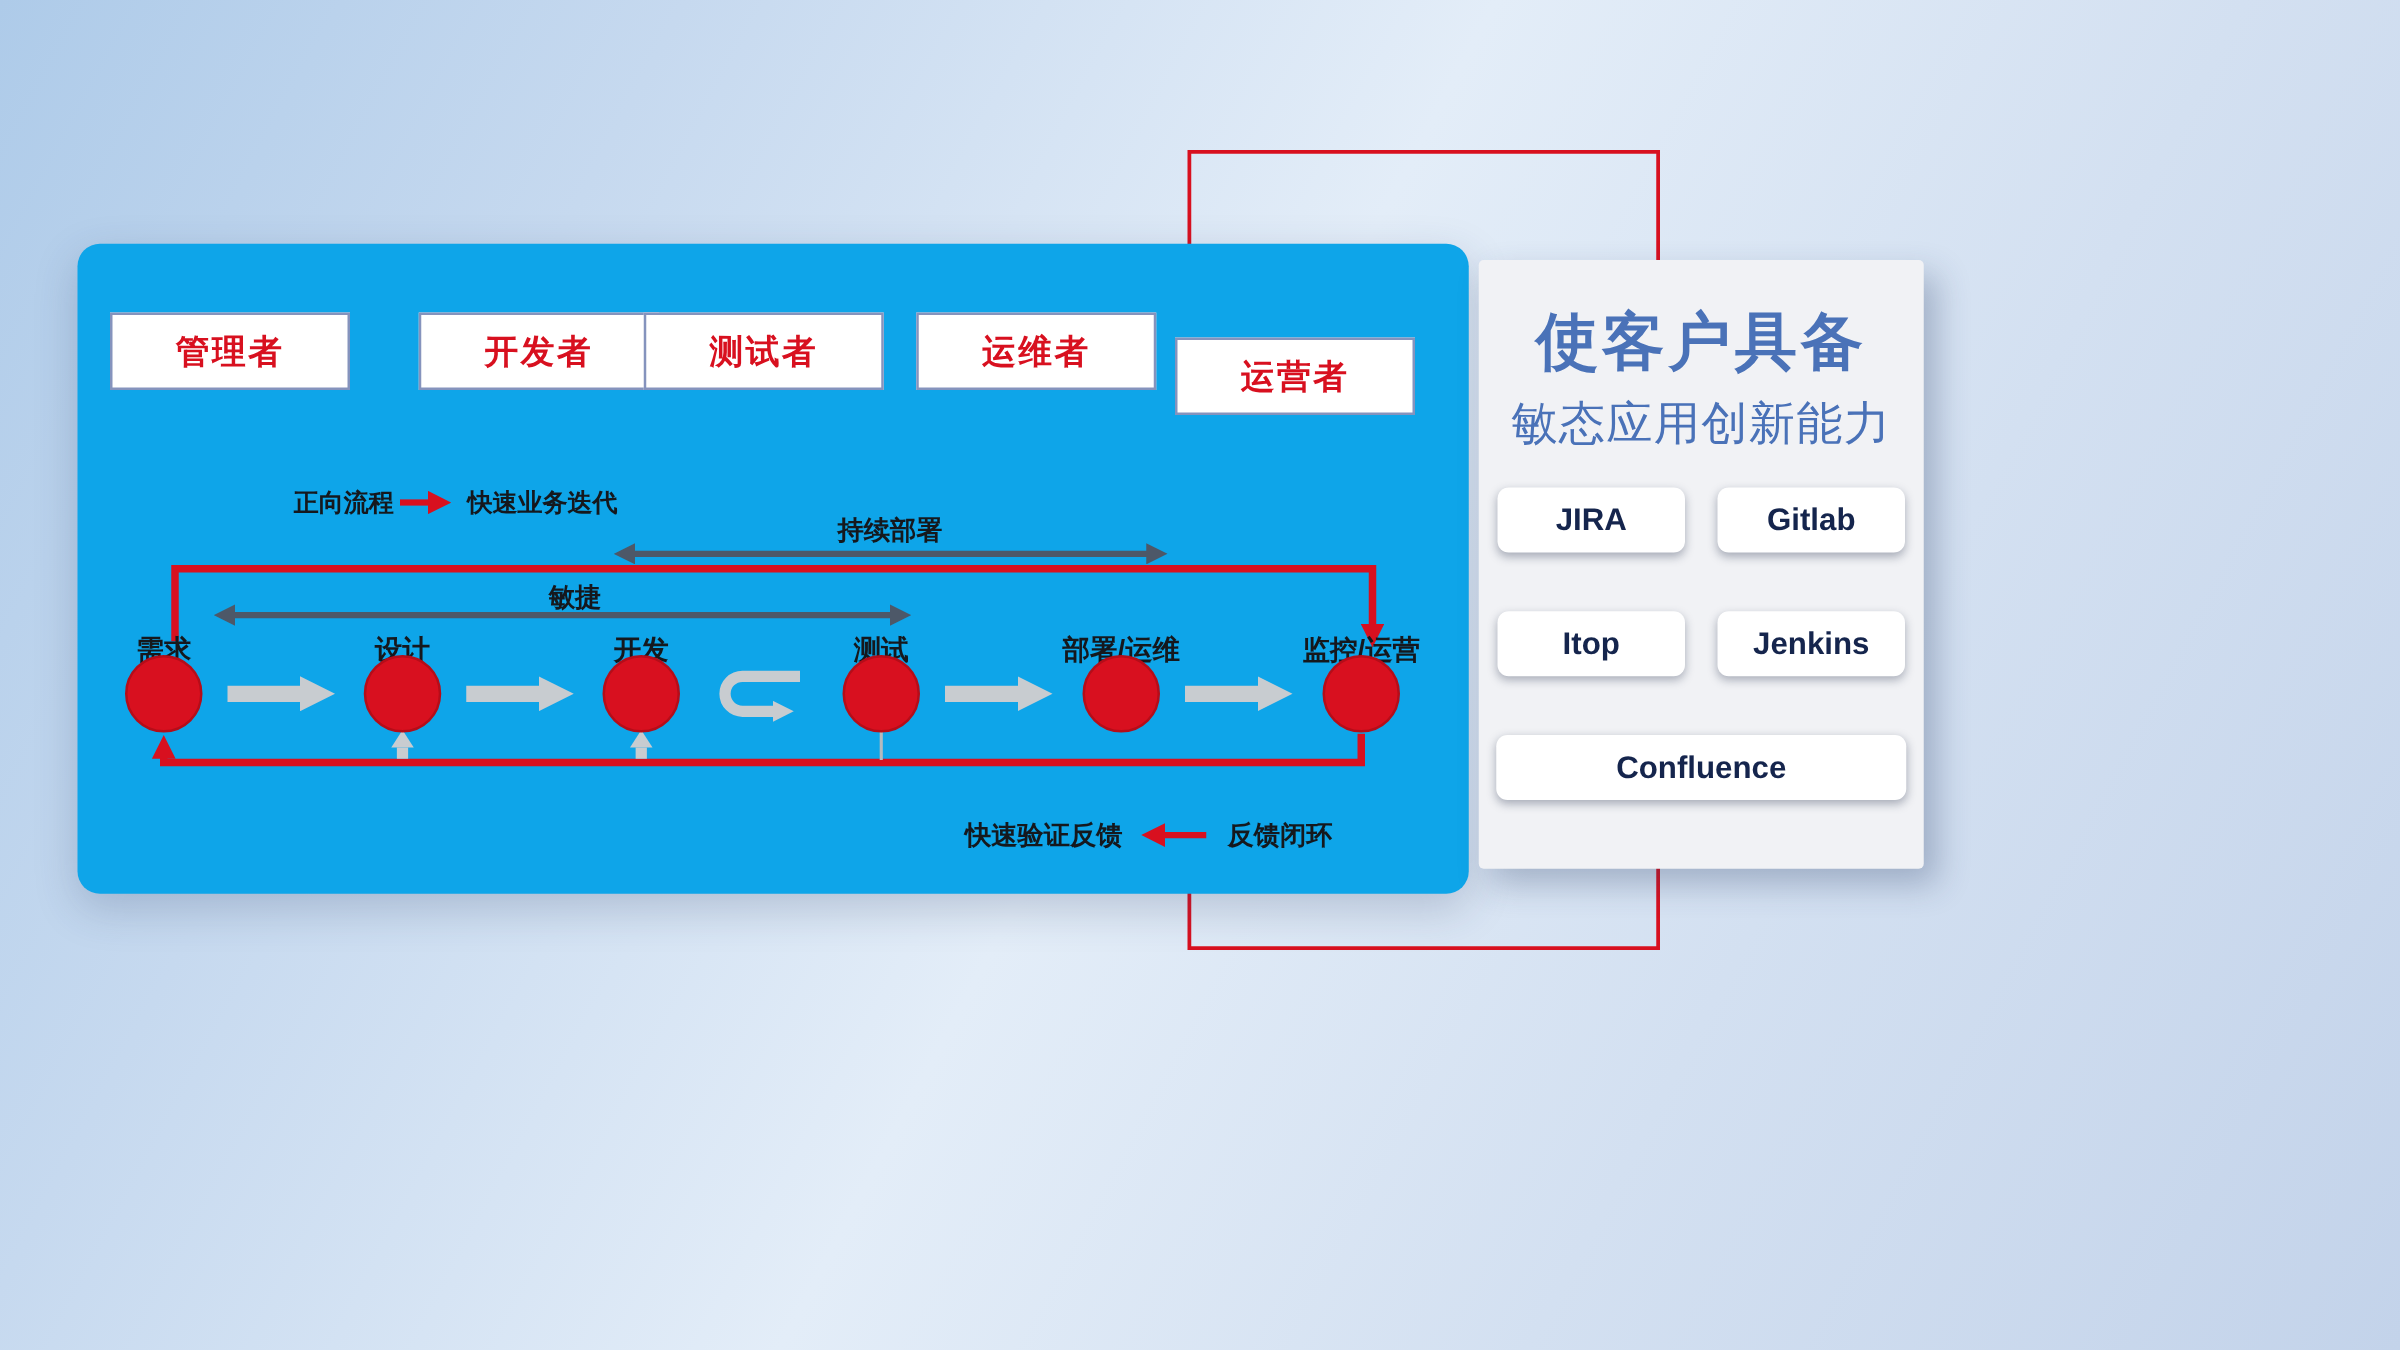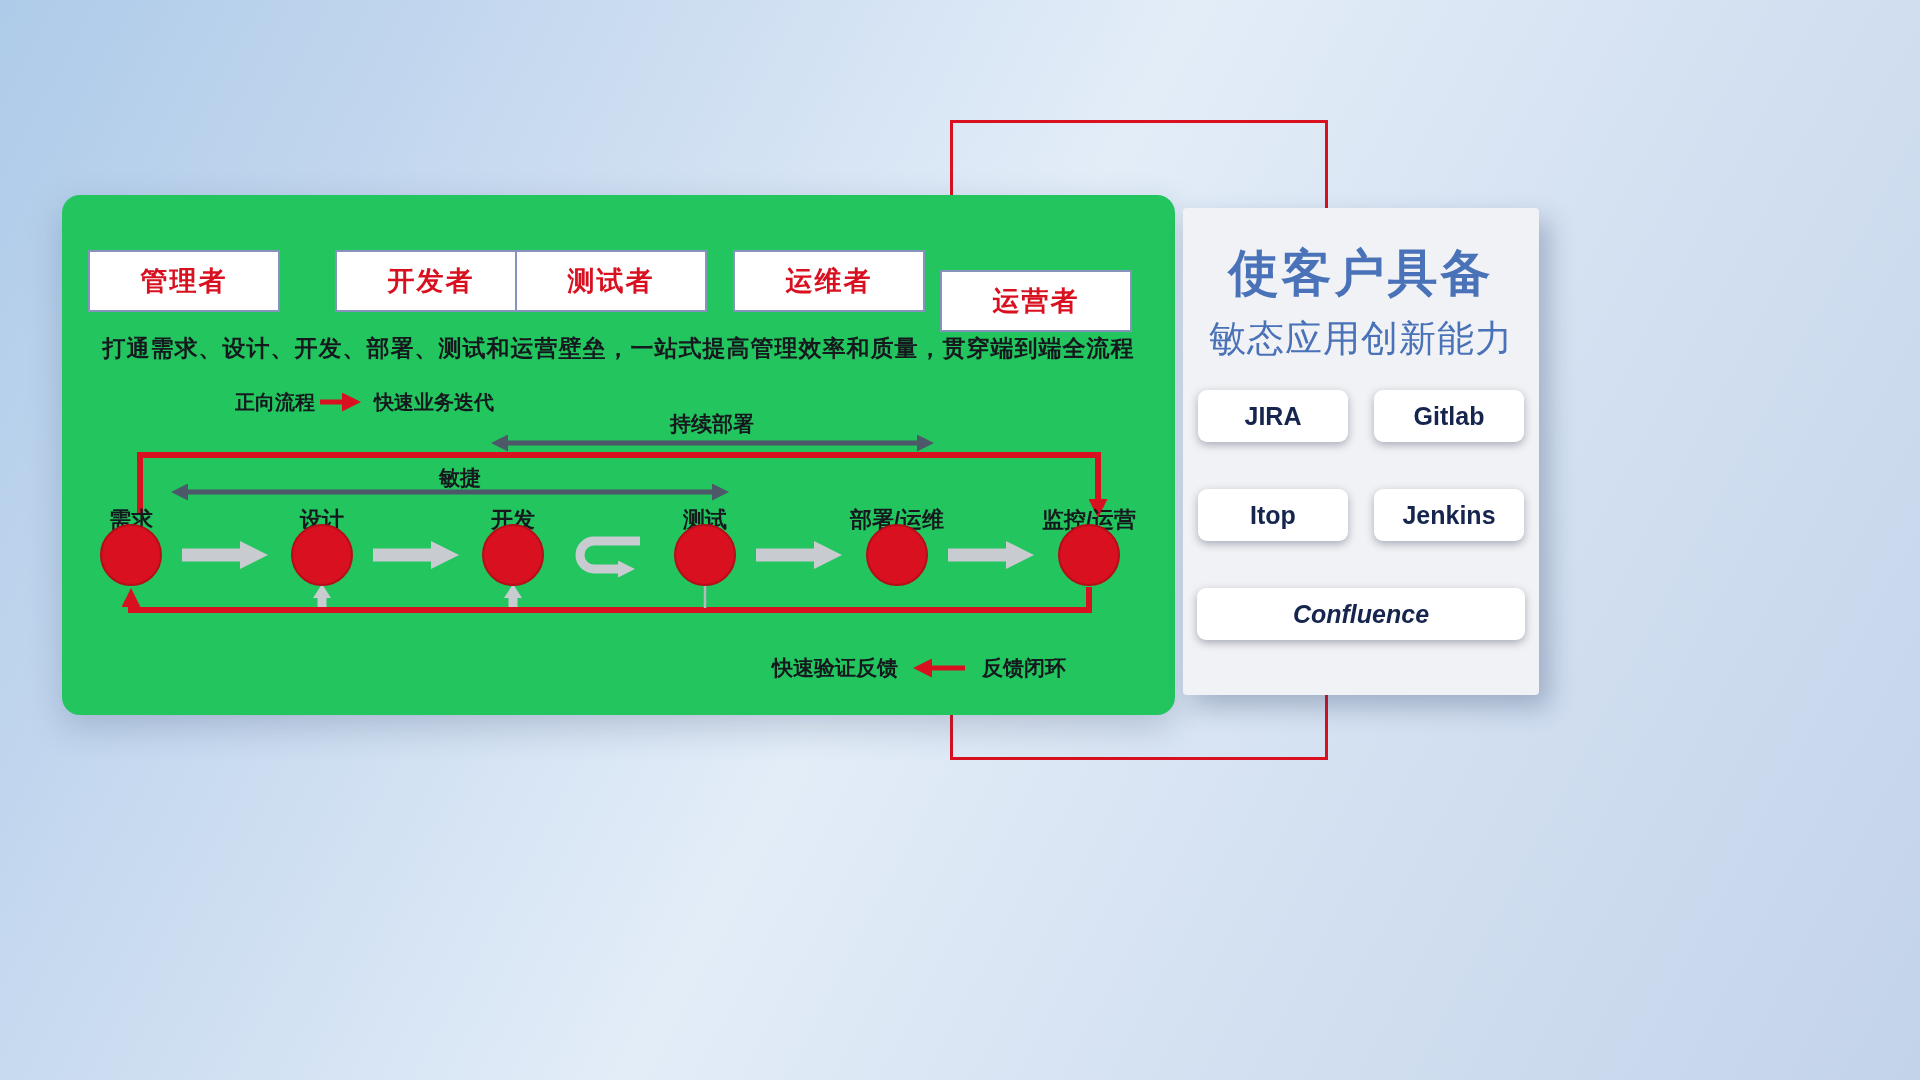--- a/index.html
+++ b/index.html
@@ -8,21 +8,21 @@
     font-family:"Liberation Sans","DejaVu Sans",sans-serif;
     background:linear-gradient(118deg,#aecbe9 0%,#c6d9ef 22%,#e3edf8 48%,#d3e0f1 72%,#c3d3ea 100%);
     position:relative;
   }
   .red-frame {
     position:absolute; left:950px; top:120px; width:378px; height:640px;
     border:3px solid #d8101f;
   }
   .main-card {
     position:absolute; left:62px; top:195px; width:1113px; height:520px;
-    background:#22c55e; border-radius:18px;
+    background:#0ea5e9; border-radius:18px;
     box-shadow:0 12px 34px rgba(40,60,100,0.22);
   }
   .role-box {
     position:absolute; top:55px; width:192px; height:62px;
     border:2px solid #8593bd;
     display:flex; align-items:center; justify-content:center;
     color:#d8101f; font-weight:bold; font-size:27px; letter-spacing:2px;
     background:#fff;
   }
   .role-1{left:26px;} .role-2{left:237px;margin-left:36px;} .role-3{left:453px;} .role-4{left:671px;} .role-5{left:878px;margin-top:20px;}
@@ -52,36 +52,35 @@
   .tool-grid {
     position:absolute; left:14px; top:182px; width:328px;
     display:flex; flex-wrap:wrap; gap:47px 26px; justify-content:center;
   }
   .tool-chip {
     height:52px; width:150px; background:#ffffff; border-radius:9px;
     box-shadow:0 3px 8px rgba(30,40,70,0.35);
     display:flex; align-items:center; justify-content:center;
     color:#15254d; font-weight:bold; font-size:25px;
   }
-  .tool-chip.wide { width:384px;font-style:italic; }
+  .tool-chip.wide { width:384px; }
 </style>
 </head>
 <body>
 
 <div class="red-frame"></div>
 
 <div class="main-card">
 
   <div class="role-box role-1">管理者</div>
   <div class="role-box role-2">开发者</div>
   <div class="role-box role-3">测试者</div>
   <div class="role-box role-4">运维者</div>
   <div class="role-box role-5">运营者</div>
 
-  <div class="card-desc">打通需求、设计、开发、部署、测试和运营壁垒，一站式提高管理效率和质量，贯穿端到端全流程</div>
 
   <svg class="diagram-svg" width="1113" height="520" viewBox="0 0 1113 520">
     <defs>
       <marker id="mGrayBig" markerUnits="userSpaceOnUse" markerWidth="28" markerHeight="28" refX="2" refY="14" orient="auto">
         <path d="M0,0 L28,14 L0,28 Z" fill="#c8ccd0"></path>
       </marker>
       <marker id="mGraySm" markerUnits="userSpaceOnUse" markerWidth="17" markerHeight="17" refX="2" refY="8.5" orient="auto">
         <path d="M0,0 L17,8.5 L0,17 Z" fill="#c8ccd0"></path>
       </marker>
       <marker id="mRed" markerUnits="userSpaceOnUse" markerWidth="19" markerHeight="19" refX="2" refY="9.5" orient="auto">

